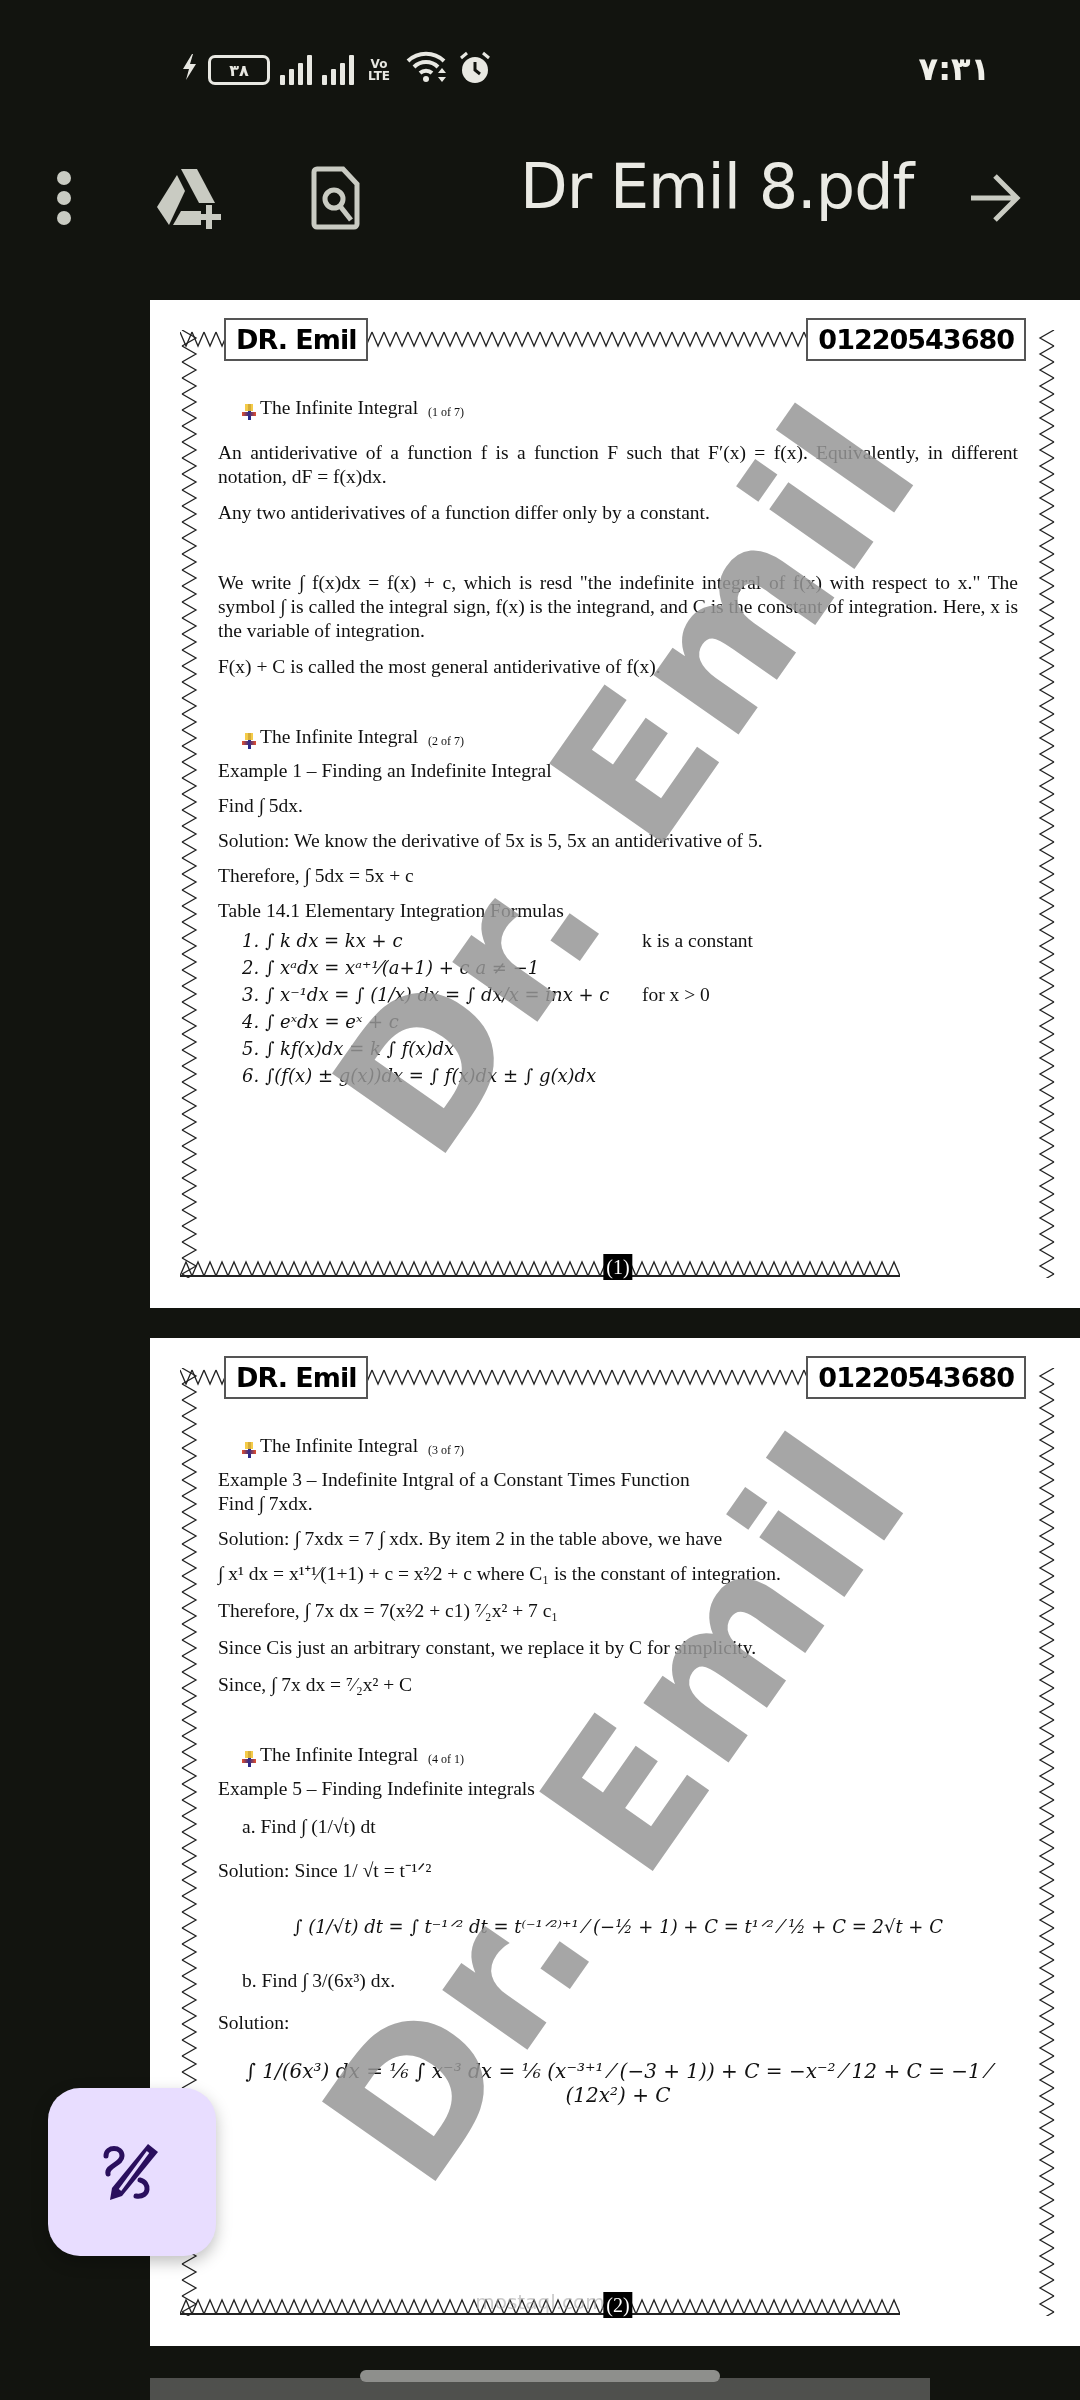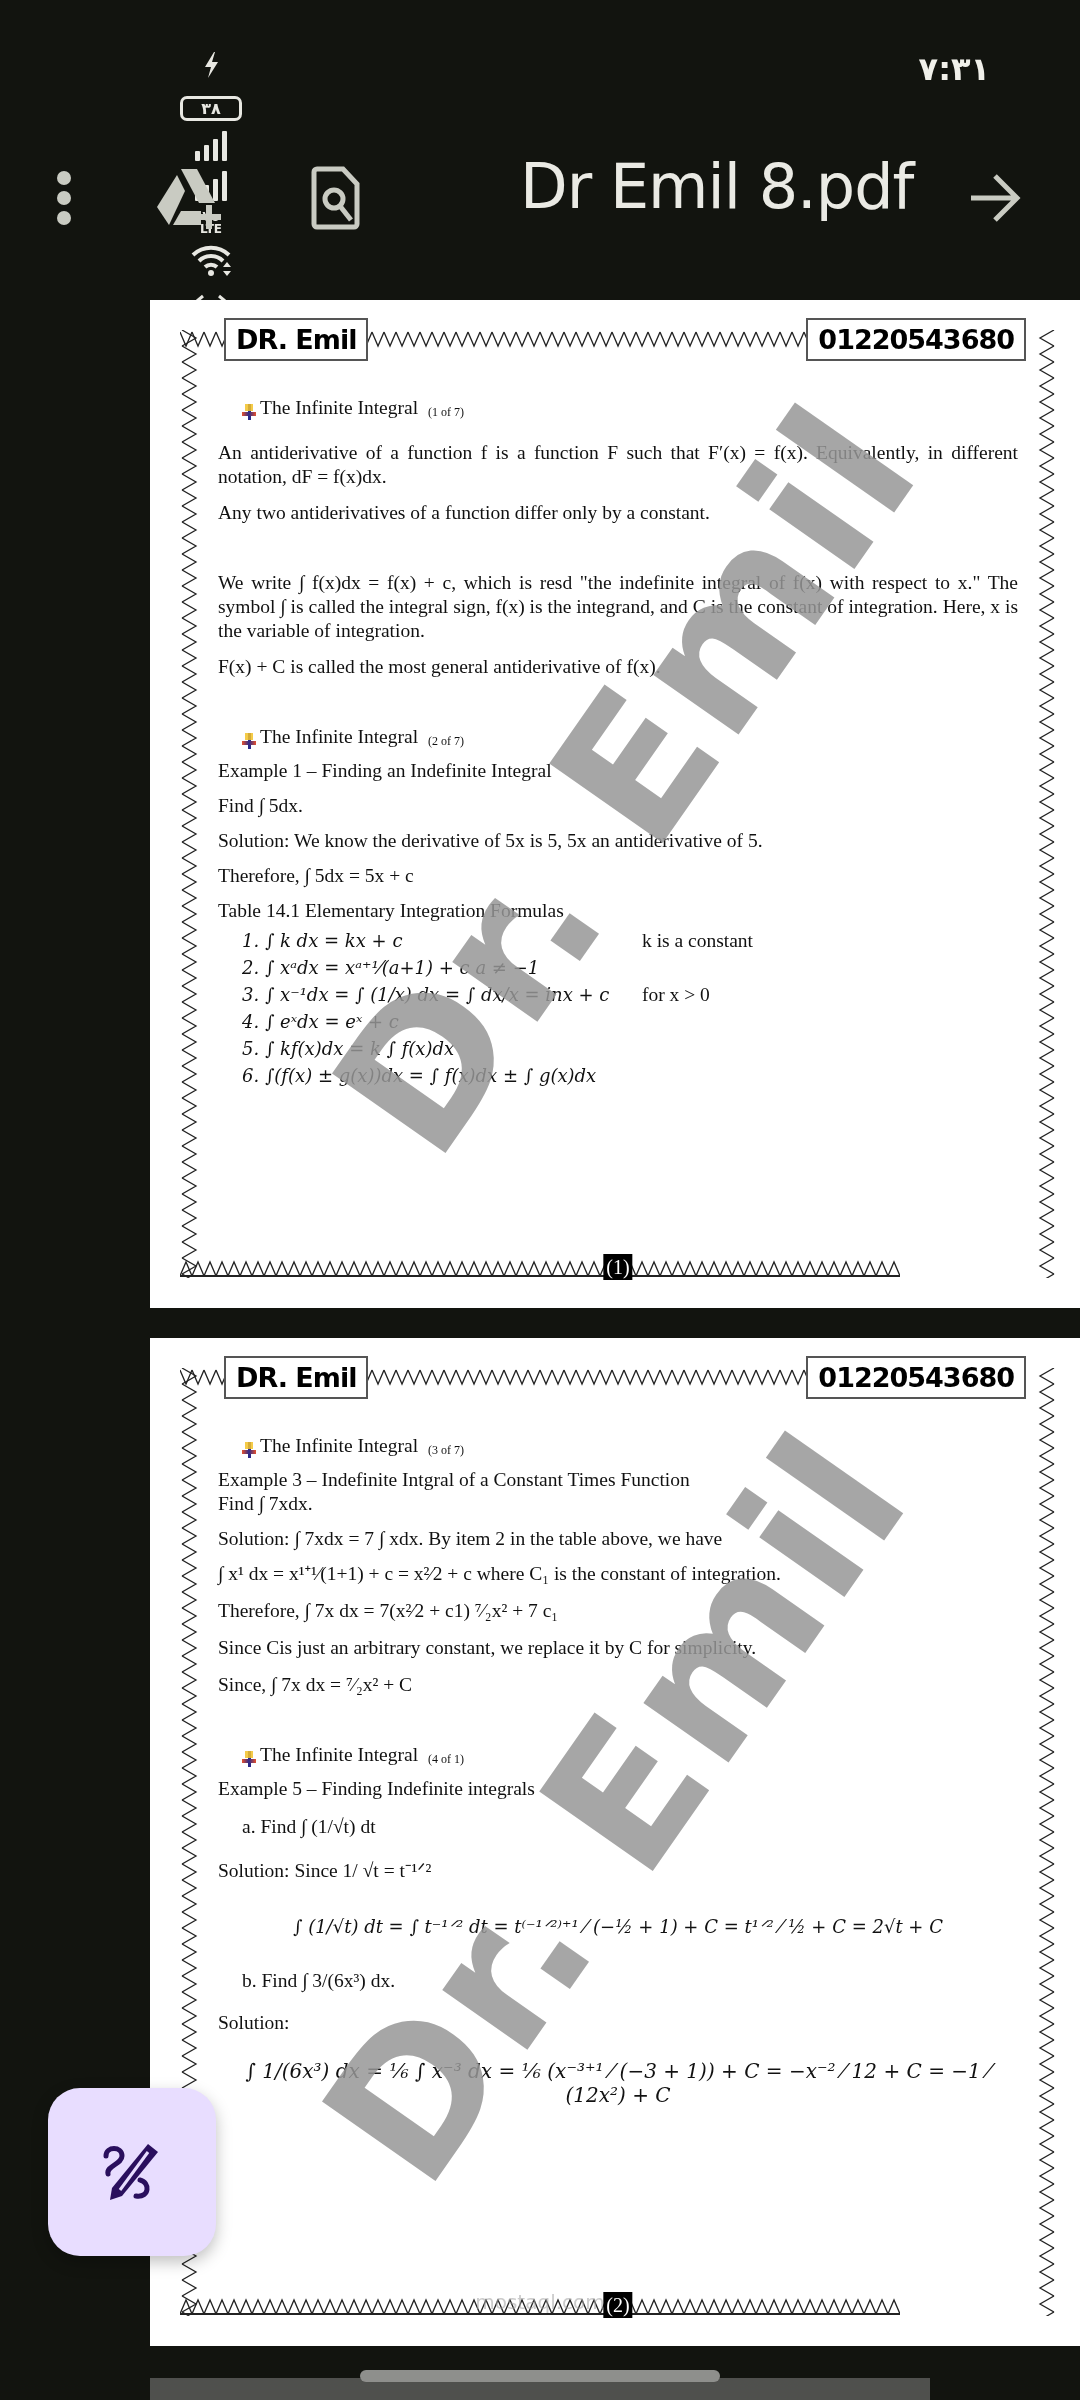--- a/index.html
+++ b/index.html
@@ -1,21 +1,21 @@
 <!DOCTYPE html>
 <html><head>
 <meta charset="utf-8">
 <style>
   * { box-sizing: border-box; margin: 0; padding: 0; }
   html, body { width: 1080px; height: 2400px; overflow: hidden; background: #12140f; }
   body { position: relative; font-family: "Liberation Serif", serif; color: #111; }
 
   
   .status-bar { position: absolute; left: 0; top: 0; width: 1080px; height: 140px; }
-  .status-icons { position: absolute; left: 180px; top: 50px; height: 40px; display: flex; align-items: center; gap: 10px; color: #e8e8e2; flex-direction: column; }
+  .status-icons { position: absolute; left: 180px; top: 50px; height: 40px; display: flex; align-items: center; gap: 10px; color: #e8e8e2; }
   .battery { position: relative; width: 62px; height: 30px; border: 3px solid #e8e8e2; border-radius: 7px; display: flex; align-items: center; justify-content: center; font-family: "DejaVu Sans", sans-serif; font-size: 16px; font-weight: bold; color: #e8e8e2; }
   .charge { font-size: 26px; font-family: "DejaVu Sans", sans-serif; color: #e8e8e2; }
   .signal { display: flex; align-items: flex-end; gap: 4px; height: 30px; }
   .signal span { display: block; width: 5px; background: #e8e8e2; border-radius: 1px; }
   .volte { font-family: "DejaVu Sans", sans-serif; font-size: 12px; line-height: 12px; font-weight: bold; color: #e8e8e2; width: 30px; text-align: center; }
   .status-time { position: absolute; right: 90px; top: 50px; font-family: "DejaVu Sans", sans-serif; font-size: 32px; font-weight: bold; color: #f0f0ea; }
 
   
   .app-bar { position: absolute; left: 0; top: 140px; width: 1080px; height: 110px; }
   .app-bar .icon-btn { position: absolute; top: 18px; width: 80px; height: 80px; display: flex; align-items: center; justify-content: center; }

